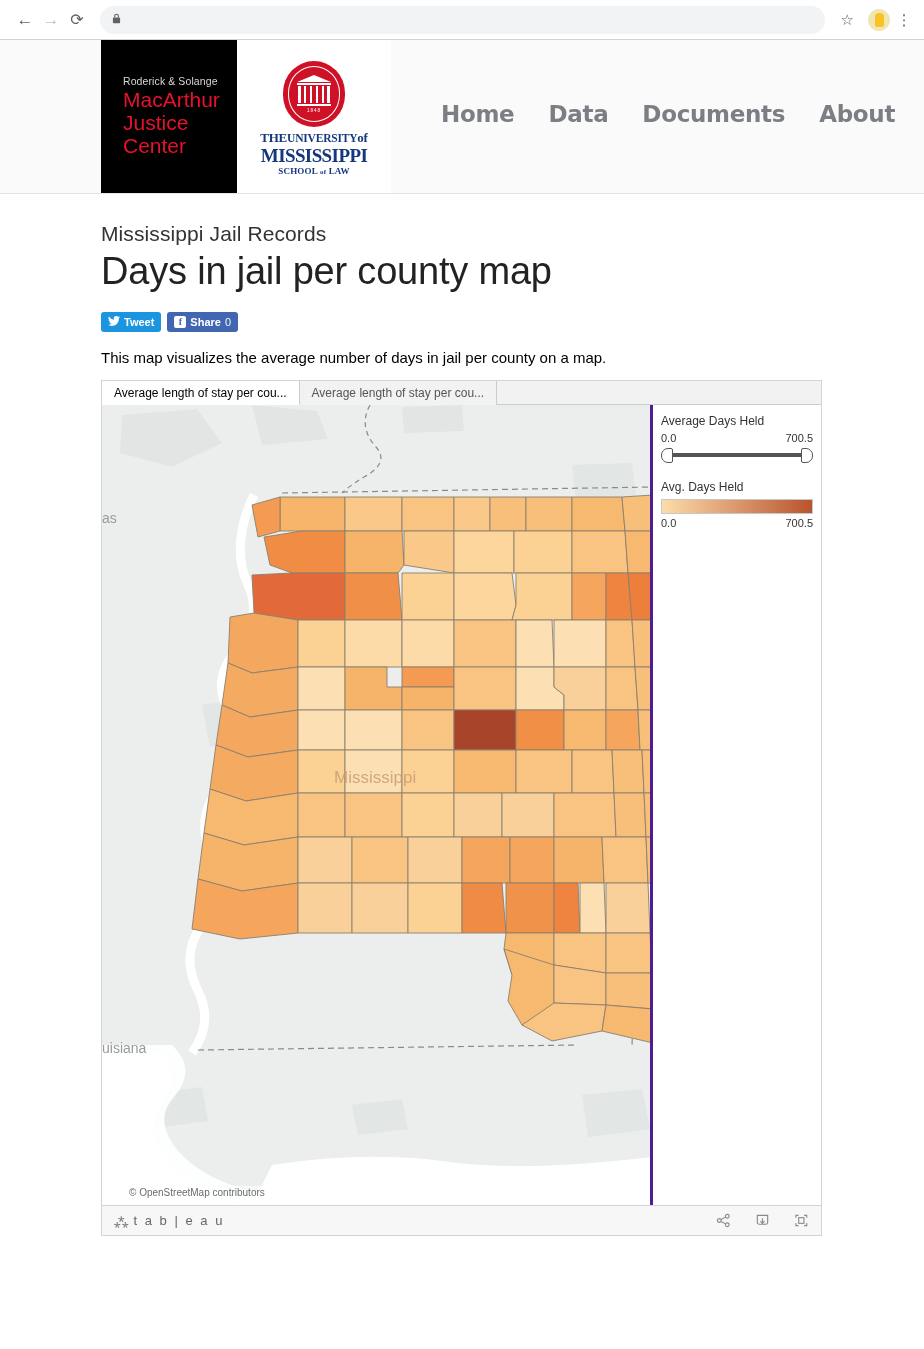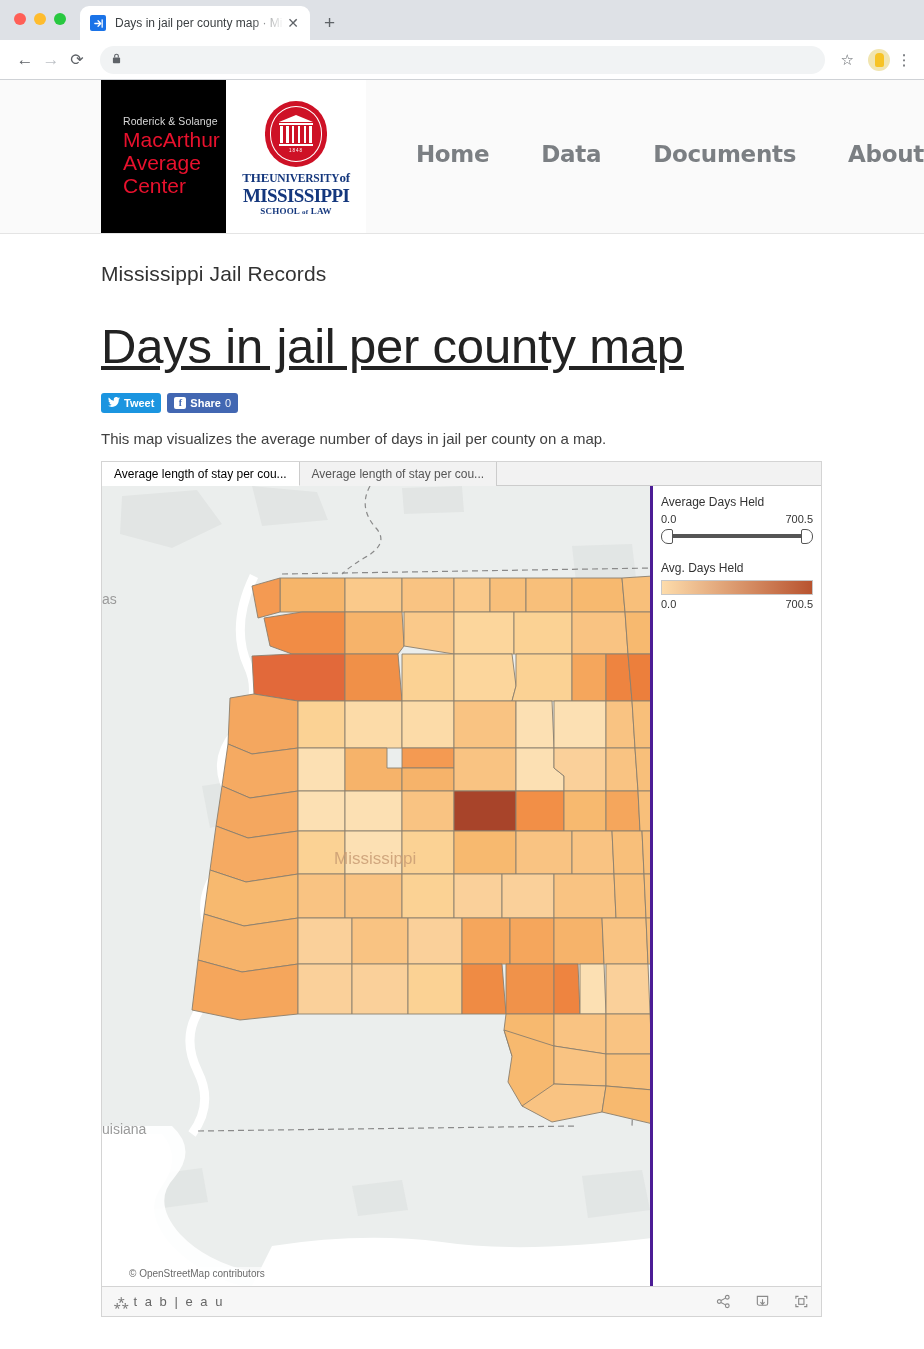--- a/index.html
+++ b/index.html
@@ -107,50 +107,50 @@
   .um-cols i { width: 2.6px; background: #fff; display: block; }
   .um-base { height: 2.5px; background: #fff; margin-top: 1px; }
   .um-year { font-size: 4.5px; color: #fff; text-align: center; letter-spacing: 1px; margin-top: 1.5px; }
   .um-line1 { font-family: "Liberation Serif", serif; color: #14377d; font-size: 11.5px; font-weight: bold; letter-spacing: -.2px; }
   .um-line1 .sm { font-size: 13px; }
   .um-line2 { font-family: "Liberation Serif", serif; color: #14377d; font-size: 19px; font-weight: bold; letter-spacing: -.6px; line-height: 1; }
   .um-line3 { font-family: "Liberation Serif", serif; color: #14377d; font-size: 9px; font-weight: bold; letter-spacing: .2px; margin-top: 1px; }
   .um-line3 .sm { font-size: 7px; }
 
   .nav {
-    display: flex; align-items: center; gap: 52px;
+    display: flex; align-items: center; gap: 34px;
     margin-left: 50px; padding-bottom: 6px;
   }
   .nav a {
     font-family: "DejaVu Sans", sans-serif;
     font-size: 23px; font-weight: bold; color: #7b7f83;
     text-decoration: none; letter-spacing: -.3px;
   }
 
   
   .content { padding: 28px 0 0 101px; }
   .kicker { font-size: 21px; color: #333333; font-weight: 400; letter-spacing: .1px; }
-  .page-title { font-size: 49px; color: #222222; font-weight: 400; margin-top: 32px; letter-spacing: -.2px; text-decoration: underline; }
+  .page-title { font-size: 38px; color: #222222; font-weight: 400; margin-top: 4px; letter-spacing: -.2px; }
 
   .social { display: flex; gap: 6px; margin-top: 19px; }
   .btn-tweet, .btn-share {
     height: 20px; border-radius: 3px; display: flex; align-items: center;
     padding: 0 7px; font-size: 11px; color: #ffffff; font-weight: bold; gap: 4px;
   }
   .btn-tweet { background: #1b95e0; }
   .btn-share { background: #4267b2; }
   .fb-mark {
     width: 12px; height: 12px; background: #fff; border-radius: 2px;
     color: #4267b2; font-size: 10px; font-weight: bold;
     display: flex; align-items: center; justify-content: center;
     font-family: "Liberation Serif", serif; line-height: 1;
   }
   .share-count { font-weight: normal; opacity: .92; }
 
-  .blurb { margin-top: 17px; font-size: 15px; color: #404040; }
+  .blurb { margin-top: 17px; font-size: 15px; color: #000000; }
 
   
   .viz { margin-top: 14px; width: 721px; border: 1px solid #d4d4d4; background: #e5e5e5; }
   .viz-tabs { display: flex; height: 24px; background: #f2f2f2; border-bottom: 1px solid #cccccc; }
   .vtab {
     font-size: 12px; color: #333; padding: 0 12px;
     display: flex; align-items: center; height: 24px;
     border-right: 1px solid #cccccc; white-space: nowrap;
   }
   .vtab.active { background: #ffffff; border-bottom: 1px solid #ffffff; margin-bottom: -1px; color: #000; }
@@ -202,38 +202,20 @@
   }
   .tl-mark { font-size: 13px; color: #777; }
   .foot-spacer { flex: 1 1 auto; }
   .foot-icons { display: flex; gap: 24px; align-items: center; color: #888; }
   .foot-icons svg { display: block; }
 </style>
 </head>
 <body>
 
 <div class="chrome">
-  <div class="tabstrip">
-    <div class="traffic">
-      <span class="dot r"></span>
-      <span class="dot y"></span>
-      <span class="dot g"></span>
-    </div>
-    <div class="tab">
-      <span class="favicon">
-        <svg width="11" height="11" viewBox="0 0 12 12">
-            <path d="M2 6h6M5.5 3L8.5 6 5.5 9" stroke="#fff" stroke-width="1.4" fill="none" stroke-linecap="round" stroke-linejoin="round"></path>
-            <path d="M10 2v8" stroke="#fff" stroke-width="1.4" stroke-linecap="round"></path>
-          </svg>
-      </span>
-      <span class="tab-title">Days in jail per county map · Mi</span>
-      <span class="tab-close">✕</span>
-    </div>
-    <span class="newtab">+</span>
-  </div>
 
   <div class="toolbar">
     <span class="navbtn">←</span>
     <span class="navbtn dim">→</span>
     <span class="navbtn reload">⟳</span>
     <div class="omnibox">
       <span class="lock">
         <svg width="9" height="11" viewBox="0 0 10 12">
             <rect x="1" y="5" width="8" height="6.2" rx="1" fill="#5f6368"></rect>
             <path d="M3 5V3.2a2 2 0 0 1 4 0V5" stroke="#5f6368" stroke-width="1.2" fill="none"></path>
@@ -245,21 +227,21 @@
         <span class="profile-glyph"></span>
       </span>
     <span class="kebab">⋮</span>
   </div>
 </div>
 
 <div class="site-header">
   <div class="logo-mac">
     <div class="mac-sub">Roderick &amp; Solange</div>
     <div class="mac-main">MacArthur</div>
-    <div class="mac-main">Average</div>
+    <div class="mac-main">Justice</div>
     <div class="mac-main">Center</div>
   </div>
 
   <div class="logo-um">
     <div class="um-crest">
       <div class="um-bldg">
         <div class="um-roof"></div>
         <div class="um-arch"></div>
         <div class="um-cols">
             <i></i>

